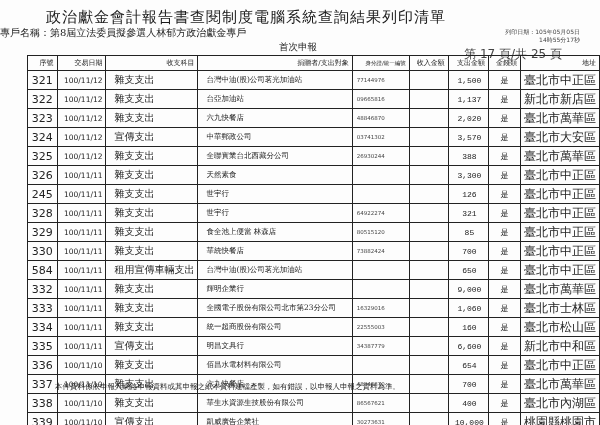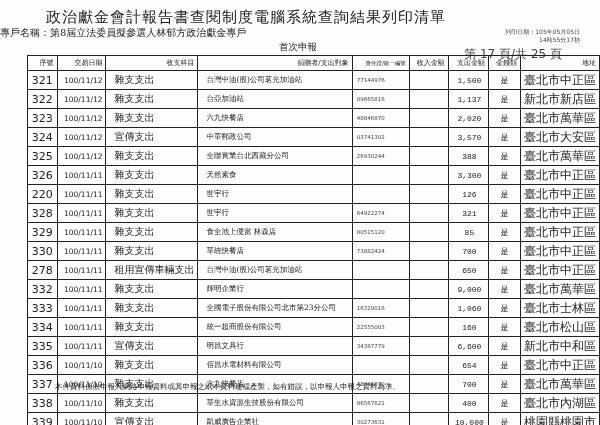--- a/index.html
+++ b/index.html
@@ -121,21 +121,21 @@
         <td class="c-date">100/11/11</td>
         <td class="c-cat">雜支支出</td>
         <td class="c-donor">天然素食</td>
         <td class="c-id"></td>
         <td class="c-amt"></td>
         <td class="c-amt">3,300</td>
         <td class="c-cash">是</td>
         <td class="c-addr">臺北市中正區</td>
       </tr>
       <tr>
-        <td class="c-no">220</td>
+        <td class="c-no">245</td>
         <td class="c-date">100/11/11</td>
         <td class="c-cat">雜支支出</td>
         <td class="c-donor">世宇行</td>
         <td class="c-id"></td>
         <td class="c-amt"></td>
         <td class="c-amt">126</td>
         <td class="c-cash">是</td>
         <td class="c-addr">臺北市中正區</td>
       </tr>
       <tr>
@@ -165,21 +165,21 @@
         <td class="c-date">100/11/11</td>
         <td class="c-cat">雜支支出</td>
         <td class="c-donor">華統快餐店</td>
         <td class="c-id">73882424</td>
         <td class="c-amt"></td>
         <td class="c-amt">700</td>
         <td class="c-cash">是</td>
         <td class="c-addr">臺北市中正區</td>
       </tr>
       <tr>
-        <td class="c-no">278</td>
+        <td class="c-no">584</td>
         <td class="c-date">100/11/11</td>
         <td class="c-cat">租用宣傳車輛支出</td>
         <td class="c-donor">台灣中油(股)公司茗光加油站</td>
         <td class="c-id"></td>
         <td class="c-amt"></td>
         <td class="c-amt">650</td>
         <td class="c-cash">是</td>
         <td class="c-addr">臺北市中正區</td>
       </tr>
       <tr>

